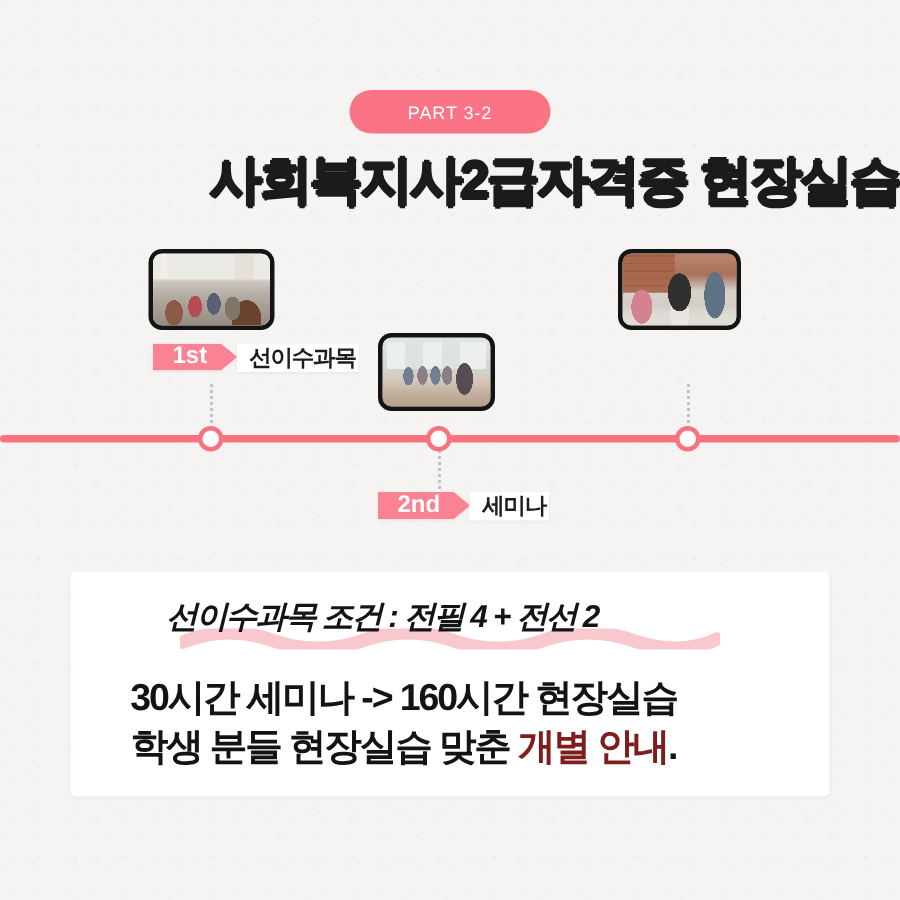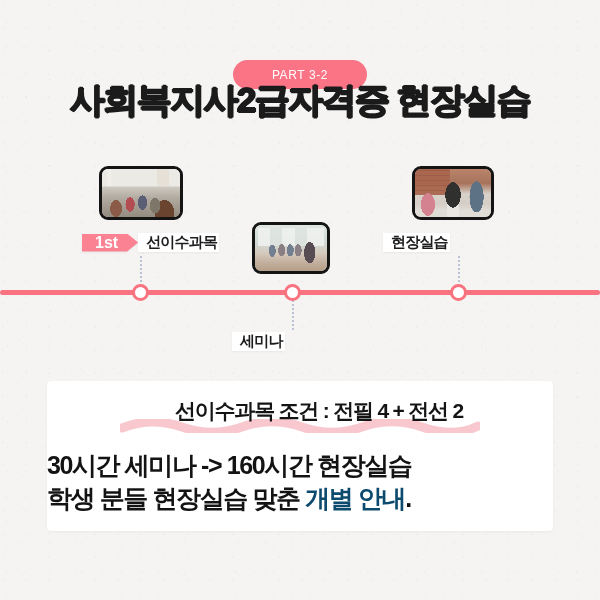--- a/index.html
+++ b/index.html
@@ -42,23 +42,23 @@
     display: flex;
     align-items: center;
     justify-content: center;
     box-sizing: border-box;
   }
 
   
   .main-title {
     position: absolute;
     left: 0;
-    top: 77px;
+    top: 97px;
     width: 600px;
-    text-align: center;
+    text-align: right;
     font-size: 35px;
     font-weight: 900;
     letter-spacing: -1.6px;
     color: #1b1b1b;
     white-space: nowrap;
     text-shadow: 1.2px 0 0 #1b1b1b, -1.2px 0 0 #1b1b1b, 0 1.2px 0 #1b1b1b, 0 -1.2px 0 #1b1b1b;
   }
 
   
   .photo {
@@ -154,22 +154,23 @@
       radial-gradient(ellipse 9px 20px at 50% 84%, #e9e6e2 70%, transparent 71%),
       radial-gradient(ellipse 10px 22px at 81% 58%, #5e7285 70%, transparent 71%),
       linear-gradient(to bottom, transparent 72%, rgba(225,222,216,0.9) 86%);
   }
 
   
   .step-tag {
     position: absolute;
     height: 27px;
     display: flex;
-    align-items: center;
+    align-items: flex-start;
     filter: drop-shadow(0 1px 1px rgba(0,0,0,0.05));
+    margin-left: 20px;
   }
   .step-tag .num {
     background: #fa8292;
     color: #ffffff;
     font-size: 16px;
     font-weight: 700;
     padding: 0 11px 0 13px;
     display: flex;
     align-items: center;
     justify-content: center;
@@ -232,21 +233,22 @@
     width: 506px;
     height: 150px;
     background: #ffffff;
     border-radius: 4px;
     box-shadow: 0 1px 3px rgba(0,0,0,0.05);
   }
   .cond-wrap {
     position: absolute;
     left: 0; top: 16px;
     width: 416px;
-    text-align: right;
+    text-align: center;
+    font-style: italic;
   }
   .cond-line {
     position: relative;
     display: inline-block;
     font-size: 21px;
     font-weight: 900;
     letter-spacing: -1.2px;
     color: #141414;
     white-space: nowrap;
     z-index: 2;
@@ -257,30 +259,31 @@
     top: 419px;
     width: 360px;
     height: 14px;
     z-index: 1;
   }
   .body-lines {
     position: absolute;
     left: 0;
     top: 68px;
     width: 444px;
+    text-align: center;
     line-height: 1.33;
   }
   .body-line {
     font-size: 25px;
     font-weight: 900;
     letter-spacing: -1.4px;
     color: #131313;
     white-space: nowrap;
   }
-  .hl { color: #0c4a6e; }
+  .hl { color: #7f1d1d; }
 </style>
 </head>
 <body>
 
 <div id="canvas">
 
   <div class="part-pill">PART 3-2</div>
 
   <div class="main-title">사회복지사2급자격증 현장실습</div>
 
@@ -305,25 +308,25 @@
   <div class="tl-connector" id="conn-1"></div>
   <div class="tl-connector" id="conn-2"></div>
   <div class="tl-connector" id="conn-3"></div>
 
   <div class="step-tag" id="step-1">
     <div class="num">1st</div>
     <div class="label">선이수과목</div>
   </div>
 
   <div class="step-tag" id="step-2">
+    <div class="num">2nd</div>
     <div class="label">세미나</div>
   </div>
 
   <div class="step-tag" id="step-3">
-    <div class="label">현장실습</div>
   </div>
 
   <div class="timeline-line"></div>
   <div class="tl-dot" id="dot-1"></div>
   <div class="tl-dot" id="dot-2"></div>
   <div class="tl-dot" id="dot-3"></div>
 
   <div class="info-card">
 
     <div class="cond-wrap">

